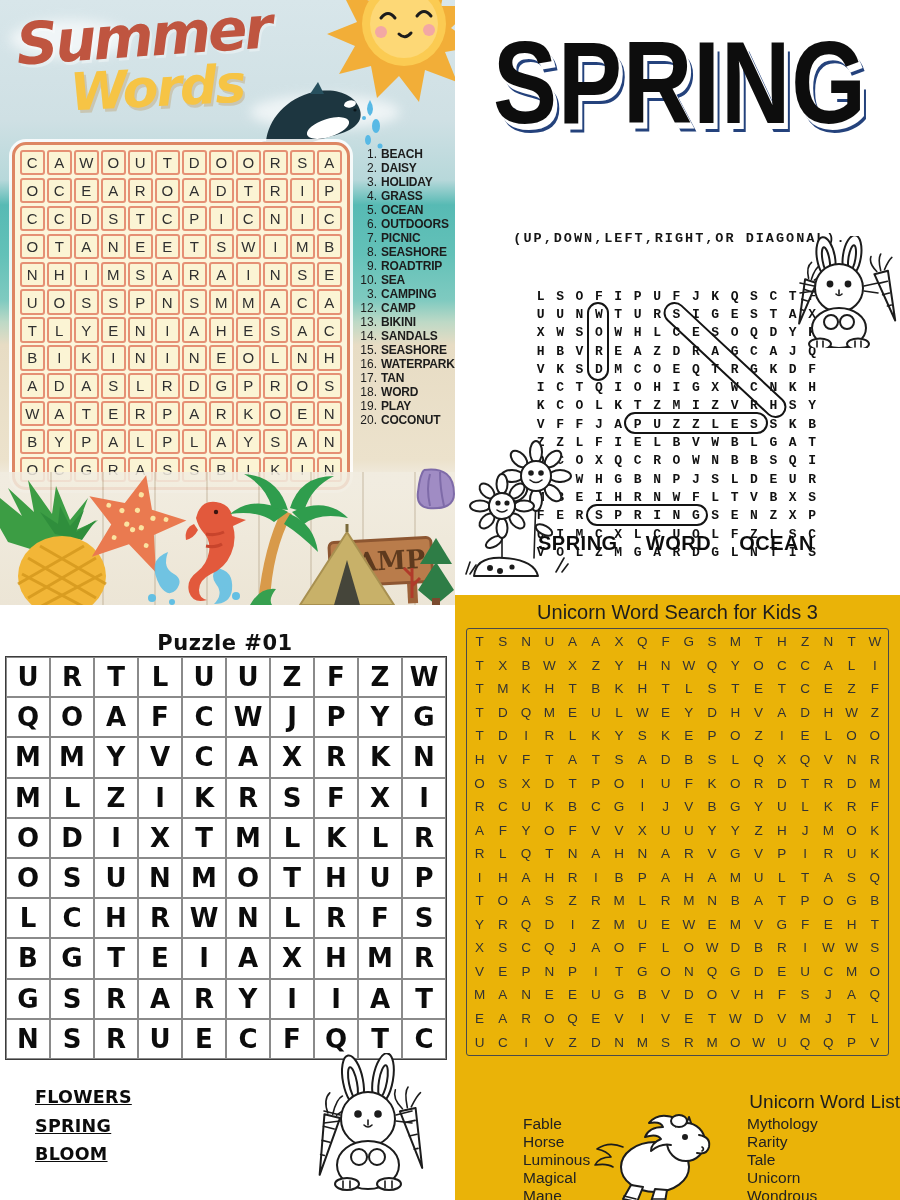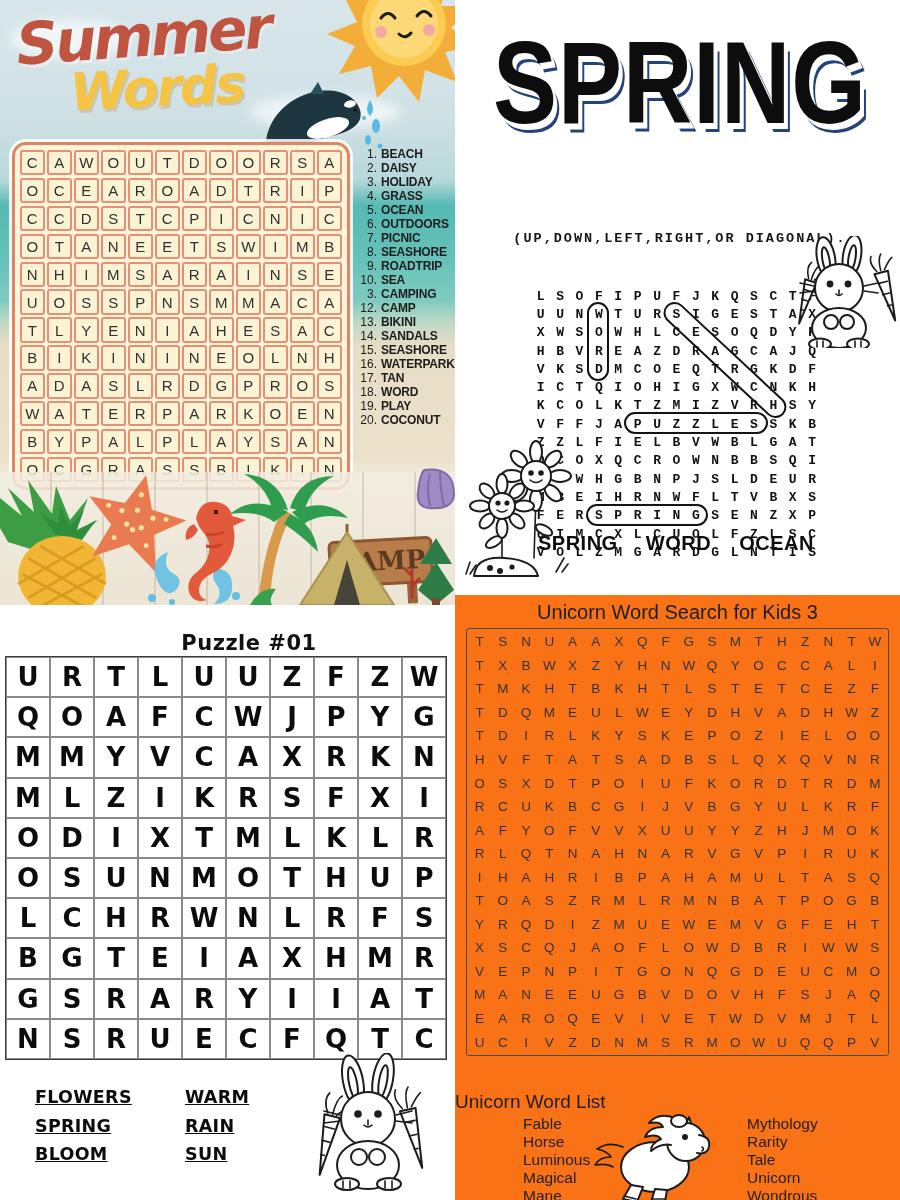--- a/index.html
+++ b/index.html
@@ -51,39 +51,39 @@
   .oval-spring  { left:55px;  top:217px; width:122px; height:22px; }
   .oval-search  { left:114px; top:62px;  width:160px; height:22px; transform:rotate(43deg); }
   .bunny-tr { position:absolute; left:308px; top:236px; width:142px; height:112px; }
   .sunflower-svg { position:absolute; left:2px; top:430px; width:112px; height:148px; }
   .tr-footer { position:absolute; left:78px; top:532px; width:276px; display:flex; justify-content:space-between; }
   .tr-footer div { font:900 20px "Liberation Sans",sans-serif; letter-spacing:.5px; color:#0d0d0d; }
 
   
   .panel-bl { position:absolute; left:0; top:625px; width:455px; height:575px; background:#fff; }
   .bl-title { position:absolute; left:0; top:6px; width:450px; text-align:center;
-    font:800 21px "DejaVu Sans",sans-serif; letter-spacing:.5px; color:#111;margin-left:24px; }
+    font:800 21px "DejaVu Sans",sans-serif; letter-spacing:.5px; color:#111; }
   .bl-grid { position:absolute; left:5px; top:31px; display:grid; grid-template-columns:repeat(10,44px);
     grid-auto-rows:40.2px; border:1px solid #3c3c3c; width:fit-content; }
   .bl-grid .cell { border:1px solid #8a8a8a; display:flex; align-items:center; justify-content:center;
     font:700 26px "DejaVu Sans",sans-serif; color:#0c0c0c; }
   .bl-words1 { position:absolute; left:35px; top:458px; }
   .bl-words2 { position:absolute; left:185px; top:458px; }
   .bl-words1 div, .bl-words2 div { font:800 17.5px "DejaVu Sans",sans-serif; line-height:28.5px; color:#0c0c0c; letter-spacing:.3px;text-decoration:underline; }
   .bunny-bl { position:absolute; left:292px; top:428px; width:150px; height:145px; }
 
   
-  .panel-br { position:absolute; left:455px; top:595px; width:445px; height:605px; background:#f97316; }
+  .panel-br { position:absolute; left:455px; top:595px; width:445px; height:605px; background:#eab308; }
   .br-title { position:absolute; left:0; top:6px; width:100%; text-align:center;
     font:400 20px "Liberation Sans",sans-serif; color:#1d1d1d; }
   .br-gridbox { position:absolute; left:11px; top:33px; border:1.5px solid #4a4a4a; border-radius:3px; padding:1px; }
   .br-grid { display:grid; grid-template-columns:repeat(18,23.25px); grid-auto-rows:23.55px; }
   .br-grid .cell { display:flex; align-items:center; justify-content:center;
     font:400 13.5px "Liberation Sans",sans-serif; color:#333; }
-  .br-listtitle { position:absolute; left:0; top:496px; width:100%; text-align:left;
+  .br-listtitle { position:absolute; left:0; top:496px; width:100%; text-align:right;
     font:400 19px "Liberation Sans",sans-serif; color:#1d1d1d; }
   .br-words1 { position:absolute; left:68px; top:520px; }
   .br-words2 { position:absolute; left:292px; top:520px; }
   .br-words1 div, .br-words2 div { font:400 15.5px "Liberation Sans",sans-serif; line-height:17.9px; color:#222; }
   .unicorn-svg { position:absolute; left:138px; top:512px; width:140px; height:95px; }
 
   svg .ln { fill:#fff; stroke:#1c1c1c; stroke-width:2; stroke-linecap:round; stroke-linejoin:round; }
   svg .lt { fill:none; stroke:#1c1c1c; stroke-width:1.6; stroke-linecap:round; }
 </style>
 </head>
@@ -860,25 +860,20 @@
         <span class="cell">F</span>
         <span class="cell">Q</span>
         <span class="cell">T</span>
         <span class="cell">C</span>
       </div>
     <div class="bl-words1">
         <div>FLOWERS</div>
         <div>SPRING</div>
         <div>BLOOM</div>
       </div>
-    <div class="bl-words2">
-        <div>WARM</div>
-        <div>RAIN</div>
-        <div>SUN</div>
-      </div>
 
     <svg class="bunny-bl" viewBox="0 0 150 145">
       <g class="ln">
         <g transform="rotate(14 32 92)">
           <path d="M25,62 L41,62 L35,122 Z"></path>
           <path class="lt" d="M27,74 l11,0 M29,88 l8,0 M31,102 l4,0"></path>
           <path class="lt" d="M28,60 q-8,-12 -3,-20 M33,60 q0,-16 5,-20 M37,60 q8,-10 12,-12"></path>
         </g>
         <g transform="rotate(-12 122 86)">
           <path d="M114,56 L130,56 L124,116 Z"></path>

